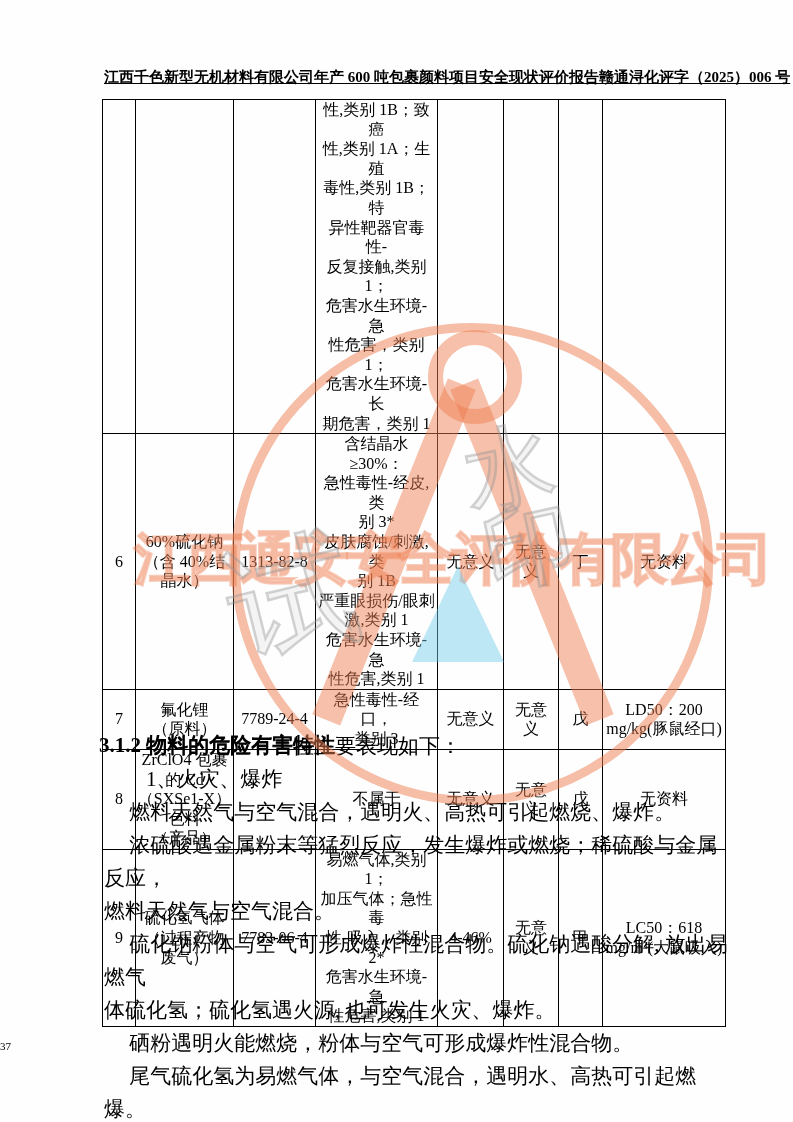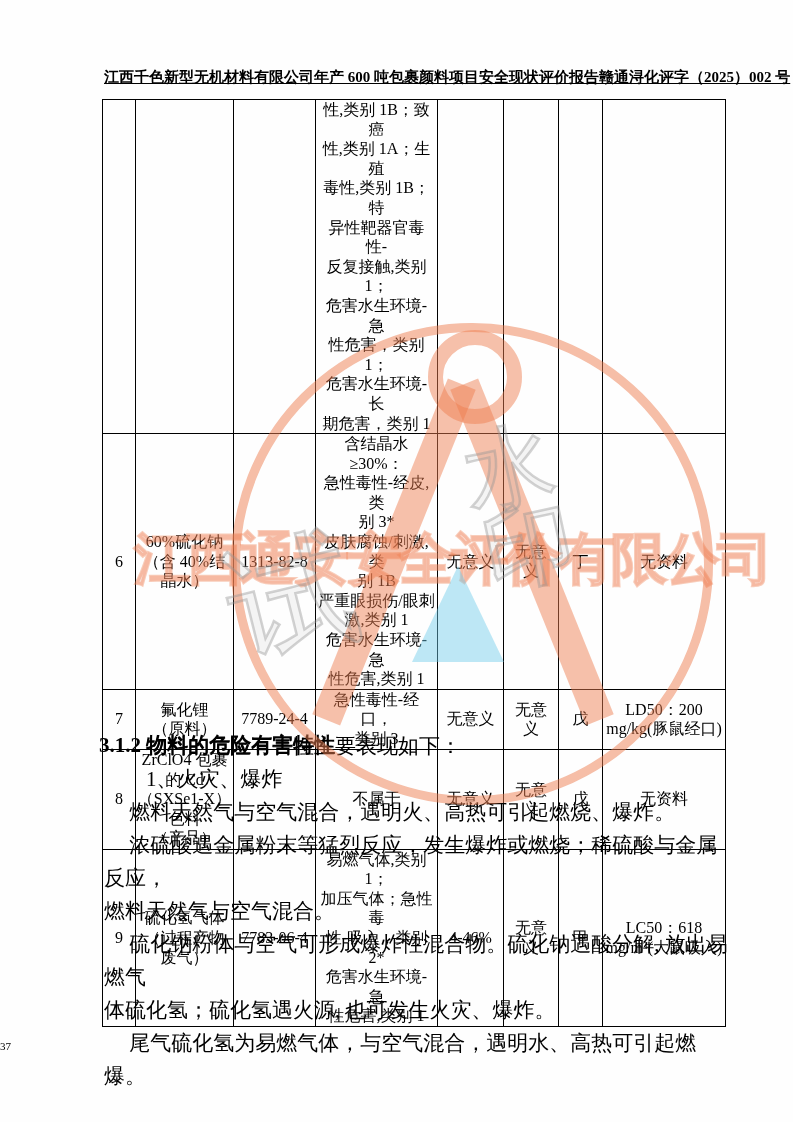--- a/index.html
+++ b/index.html
@@ -80,21 +80,21 @@
     font-family:"Liberation Sans","DejaVu Sans",sans-serif;
   }
 </style>
 </head>
 <body>
 
 <div class="page">
 
   <div class="doc-header">
     <span class="hl">江西千色新型无机材料有限公司年产 600 吨包裹颜料项目安全现状评价报告</span>
-    <span class="hl">赣通浔化评字（2025）002 号</span>
+    <span class="hl">赣通浔化评字（2025）006 号</span>
   </div>
 
   <table class="mat">
     <colgroup>
       <col style="width:33px">
         <col style="width:98px">
         <col style="width:82px">
       <col style="width:122px">
         <col style="width:66px">
         <col style="width:55px">
@@ -193,20 +193,21 @@
 
   <div class="sec-heading">3.1.2 物料的危险有害特性</div>
   <div class="paras">
     <p class="ind2">物料的危险有害性主要表现如下：</p>
     <p class="ind2">1、火灾、爆炸</p>
     <p class="ind1">燃料天然气与空气混合，遇明火、高热可引起燃烧、爆炸。</p>
     <p class="ind1">浓硫酸遇金属粉末等猛烈反应，发生爆炸或燃烧；稀硫酸与金属反应，
 燃料天然气与空气混合。</p>
     <p class="ind1">硫化钠粉体与空气可形成爆炸性混合物。硫化钠遇酸分解, 放出易燃气
 体硫化氢；硫化氢遇火源, 也可发生火灾、爆炸。</p>
+    <p class="ind1">硒粉遇明火能燃烧，粉体与空气可形成爆炸性混合物。</p>
     <p class="ind1">尾气硫化氢为易燃气体，与空气混合，遇明水、高热可引起燃爆。</p>
   </div>
 
   <div class="page-num">37</div>
 
   <div class="wm">
     <span class="wm-company">江西通安安全评价有限公司</span>
     <div class="wm-ring"></div>
     <div class="wm-leg wm-leg-l"></div>
     <div class="wm-leg wm-leg-r"></div>

